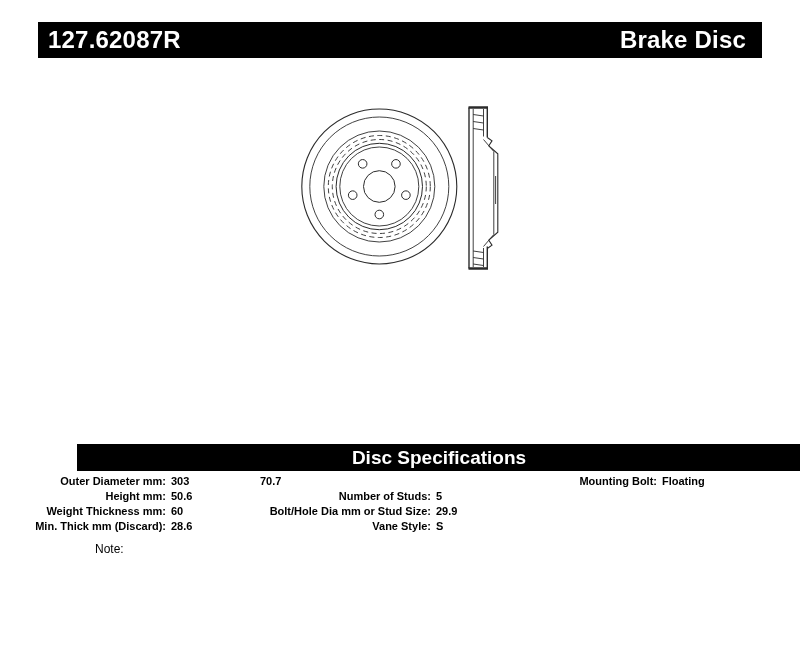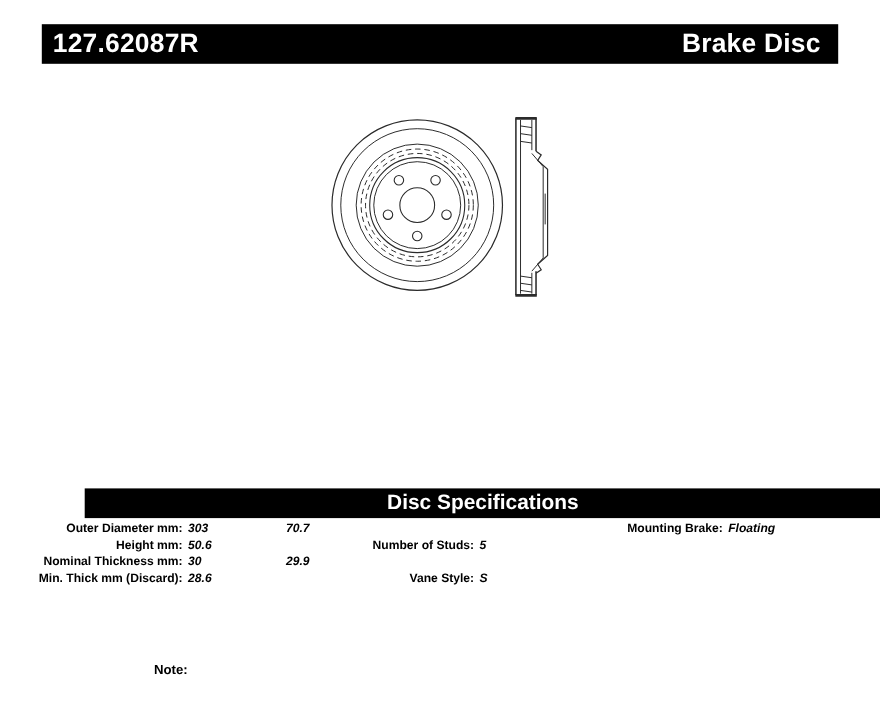--- a/index.html
+++ b/index.html
@@ -28,24 +28,24 @@
   .col2{left:260px;}
   .col3{left:520px;}
   .spec-row{
     display:flex;gap:5px;height:15px;align-items:baseline;
     font-size:11px;font-weight:bold;line-height:15px;white-space:nowrap;
   }
   .spec-label{display:inline-block;text-align:right;}
   .col1 .spec-label{width:136px;}
   .col2 .spec-label{width:171px;}
   .col3 .spec-label{width:137px;}
-  .spec-value{text-align:right;font-style:italic;}
+  .spec-value{text-align:right;}
   .note{
-    position:absolute;left:95px;top:602px;
-    font-size:12px;font-weight:bold;margin-left:45px;
+    position:absolute;left:95px;top:542px;
+    font-size:12px;font-weight:normal;
   }
   .dline{stroke:#2b2b2b;fill:none;}
 </style>
 </head>
 <body>
 
 <div class="topbar">
   <span>127.62087R</span>
   <span>Brake Disc</span>
 </div>
@@ -102,46 +102,47 @@
 <div class="spec-col col1">
   <div class="spec-row">
     <span class="spec-label">Outer Diameter mm:</span>
     <span class="spec-value">303</span>
   </div>
   <div class="spec-row">
     <span class="spec-label">Height mm:</span>
     <span class="spec-value">50.6</span>
   </div>
   <div class="spec-row">
-    <span class="spec-label">Nominal Thickness mm:</span>
-    <span class="spec-value">30</span>
+    <span class="spec-label">Weight Thickness mm:</span>
+    <span class="spec-value">60</span>
   </div>
   <div class="spec-row">
     <span class="spec-label">Min. Thick mm (Discard):</span>
     <span class="spec-value">28.6</span>
   </div>
 </div>
 
 <div class="spec-col col2">
   <div class="spec-row">
     <span class="spec-value">70.7</span>
   </div>
   <div class="spec-row">
     <span class="spec-label">Number of Studs:</span>
     <span class="spec-value">5</span>
   </div>
   <div class="spec-row">
+    <span class="spec-label">Bolt/Hole Dia mm or Stud Size:</span>
     <span class="spec-value">29.9</span>
   </div>
   <div class="spec-row">
     <span class="spec-label">Vane Style:</span>
     <span class="spec-value">S</span>
   </div>
 </div>
 
 <div class="spec-col col3">
   <div class="spec-row">
-    <span class="spec-label">Mounting Brake:</span>
+    <span class="spec-label">Mounting Bolt:</span>
     <span class="spec-value">Floating</span>
   </div>
 </div>
 
 <div class="note">Note:</div>
 
 </body></html>

